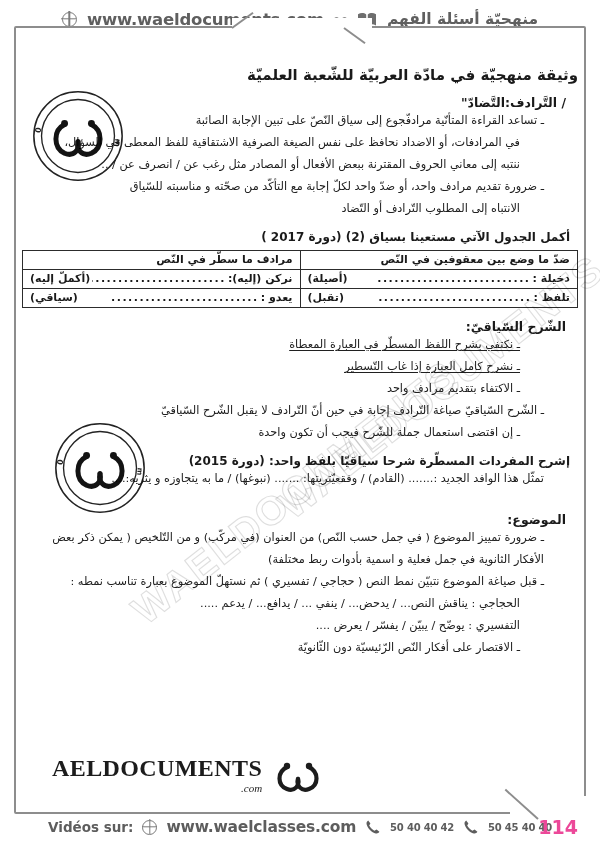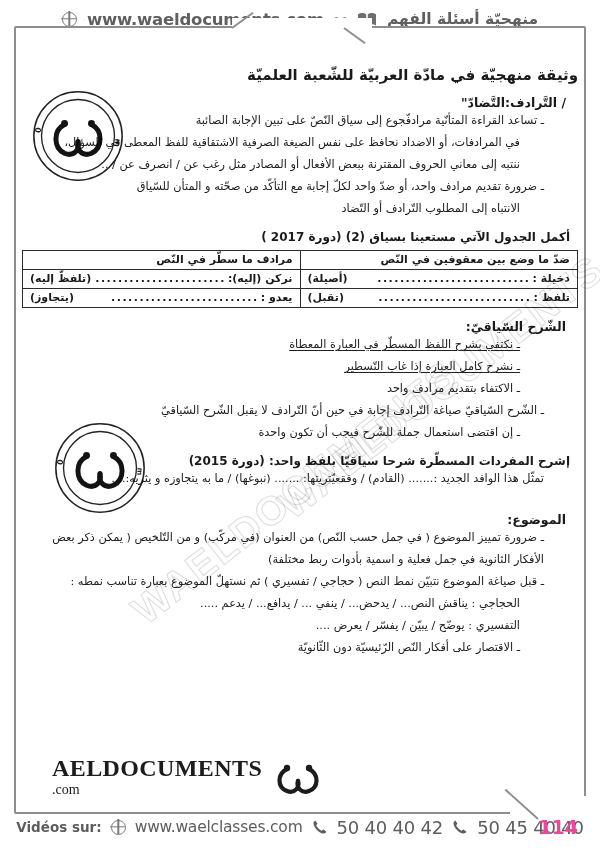--- a/index.html
+++ b/index.html
@@ -205,39 +205,39 @@
     pointer-events: none;
   }
   .logo-bottom .lb-text {
     font-family: "Liberation Serif", serif;
     font-size: 24px; font-weight: 700;
     color: #1c1c1c; direction: ltr; line-height: 1;
     letter-spacing: 0.4px;
   }
   .logo-bottom .lb-sub {
     font-family: "Liberation Serif", serif;
-    font-size: 14px; color: #1c1c1c; direction: ltr;
-    text-align: left; margin-top: 2px;
+    font-size: 11px; color: #1c1c1c; direction: ltr;
+    text-align: right; margin-top: 2px; font-style: italic;
   }
 
   
   .footer {
     position: absolute;
     left: 0; bottom: 6px;
     width: 600px; height: 34px;
     display: flex;
     align-items: center;
     justify-content: center;
     gap: 9px;
     direction: ltr;
     color: #5d5d5d;
   }
   .ft-label { font-size: 13.5px; font-weight: 700; }
-  .ft-site  { font-size: 15.5px; font-weight: 400; letter-spacing: -0.2px; }
-  .ft-phone { font-size: 18px; font-weight: 400; letter-spacing: -0.2px; }
+  .ft-site  { font-size: 15.5px; font-weight: 700; letter-spacing: -0.2px; }
+  .ft-phone { font-size: 10px; font-weight: 700; letter-spacing: -0.2px; }
   .ico-phone { width: 16px; height: 16px; flex: 0 0 auto; }
   .page-num {
     position: absolute;
     right: 22px; bottom: 12px;
     font-size: 19px; font-weight: 700; color: #ec4899;
     direction: ltr;
   }
 </style>
 </head>
 <body>
@@ -266,21 +266,21 @@
   <div class="notch-line-r"></div>
 
   <div class="content">
 
     <div class="doc-title">وثيقة منهجيّة في مادّة العربيّة للشّعبة العلميّة</div>
 
     <div class="sec-head">/ التَّرادف:التَّضادّ"</div>
     <div class="line indent">ـ تساعد القراءة المتأنّية مرادفّجوع إلى سياق النّصّ على تبين الإجابة الصائبة</div>
     <div class="line indent2">في المرادفات، أو الاضداد نحافظ على نفس الصيغة الصرفية الاشتقاقية للفظ المعطى في السؤال،</div>
     <div class="line indent2">ننتبه إلى معاني الحروف المقترنة ببعض الأفعال أو المصادر مثل رغب عن / انصرف عن / ..</div>
-    <div class="line indent">ـ ضرورة تقديم مرادف واحد، أو ضدّ واحد لكلّ إجابة مع التأكّد من صحّته و المتأن للسّياق</div>
+    <div class="line indent">ـ ضرورة تقديم مرادف واحد، أو ضدّ واحد لكلّ إجابة مع التأكّد من صحّته و مناسبته للسّياق</div>
     <div class="line indent2">الانتباه إلى المطلوب التّرادف أو التّضاد</div>
 
     <div class="exercise-head">أكمل الجدول الآتي مستعينا بسياق (2)  (دورة 2017 )</div>
 
     <table class="tbl">
       <thead>
         <tr>
           <th>ضدّ ما وضع بين معقوفين في النّص</th>
           <th>مرادف ما سطّر في النّص</th>
         </tr>
@@ -291,37 +291,37 @@
             <span class="cell-flex">
               <span class="cell-lbl">دخيلة :</span>
               <span class="cell-dots">...........................</span>
               <span class="cell-ans">(أصيلة)</span>
             </span>
           </td>
           <td>
             <span class="cell-flex">
               <span class="cell-lbl">نركن (إليه):</span>
               <span class="cell-dots">........................</span>
-              <span class="cell-ans">(تلفظّ إليه)</span>
+              <span class="cell-ans">(أكملّ إليه)</span>
             </span>
           </td>
         </tr>
         <tr>
           <td>
             <span class="cell-flex">
               <span class="cell-lbl">تلفظ :</span>
               <span class="cell-dots">...........................</span>
               <span class="cell-ans">(تقبل)</span>
             </span>
           </td>
           <td>
             <span class="cell-flex">
               <span class="cell-lbl">يعدو :</span>
               <span class="cell-dots">..........................</span>
-              <span class="cell-ans">(يتجاوز)</span>
+              <span class="cell-ans">(سياقي)</span>
             </span>
           </td>
         </tr>
       </tbody>
     </table>
 
     <div class="sec-head">الشّرح السّياقيّ:</div>
     <div class="line indent2"><span class="u">ـ نكتفي بشرح اللفظ المسطّر في العبارة المعطاة</span></div>
     <div class="line indent2"><span class="u">ـ نشرح كامل العبارة إذا غاب التّسطير</span></div>
     <div class="line indent2">ـ الاكتفاء بتقديم مرادف واحد</div>

